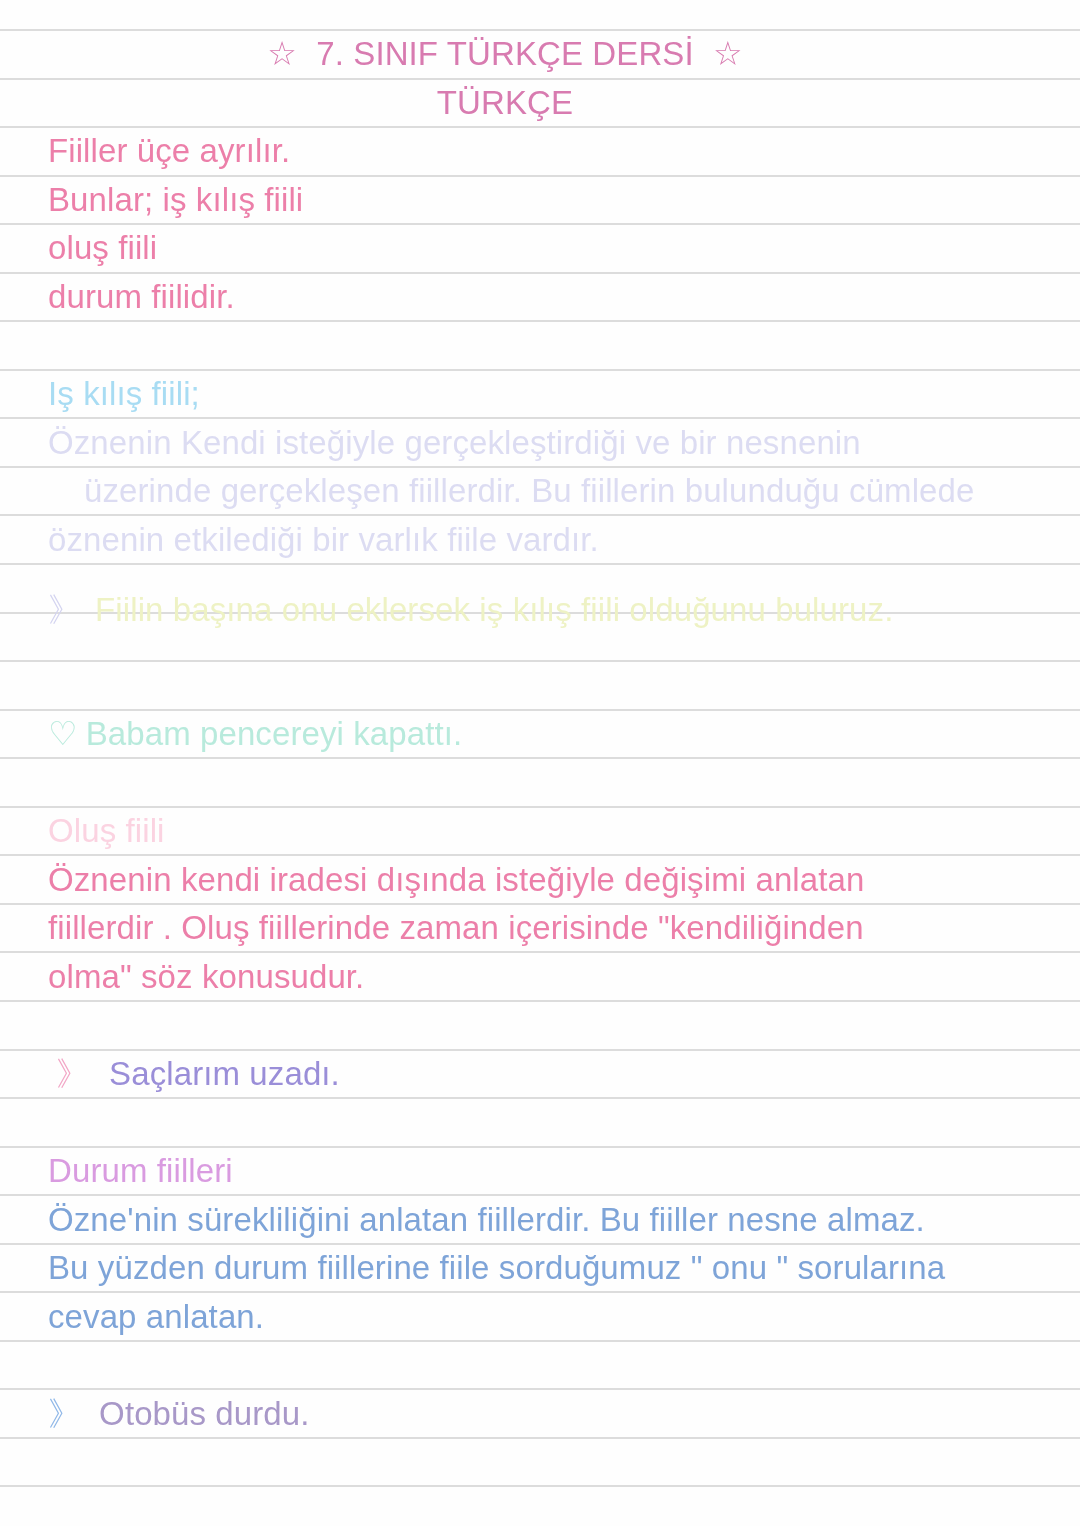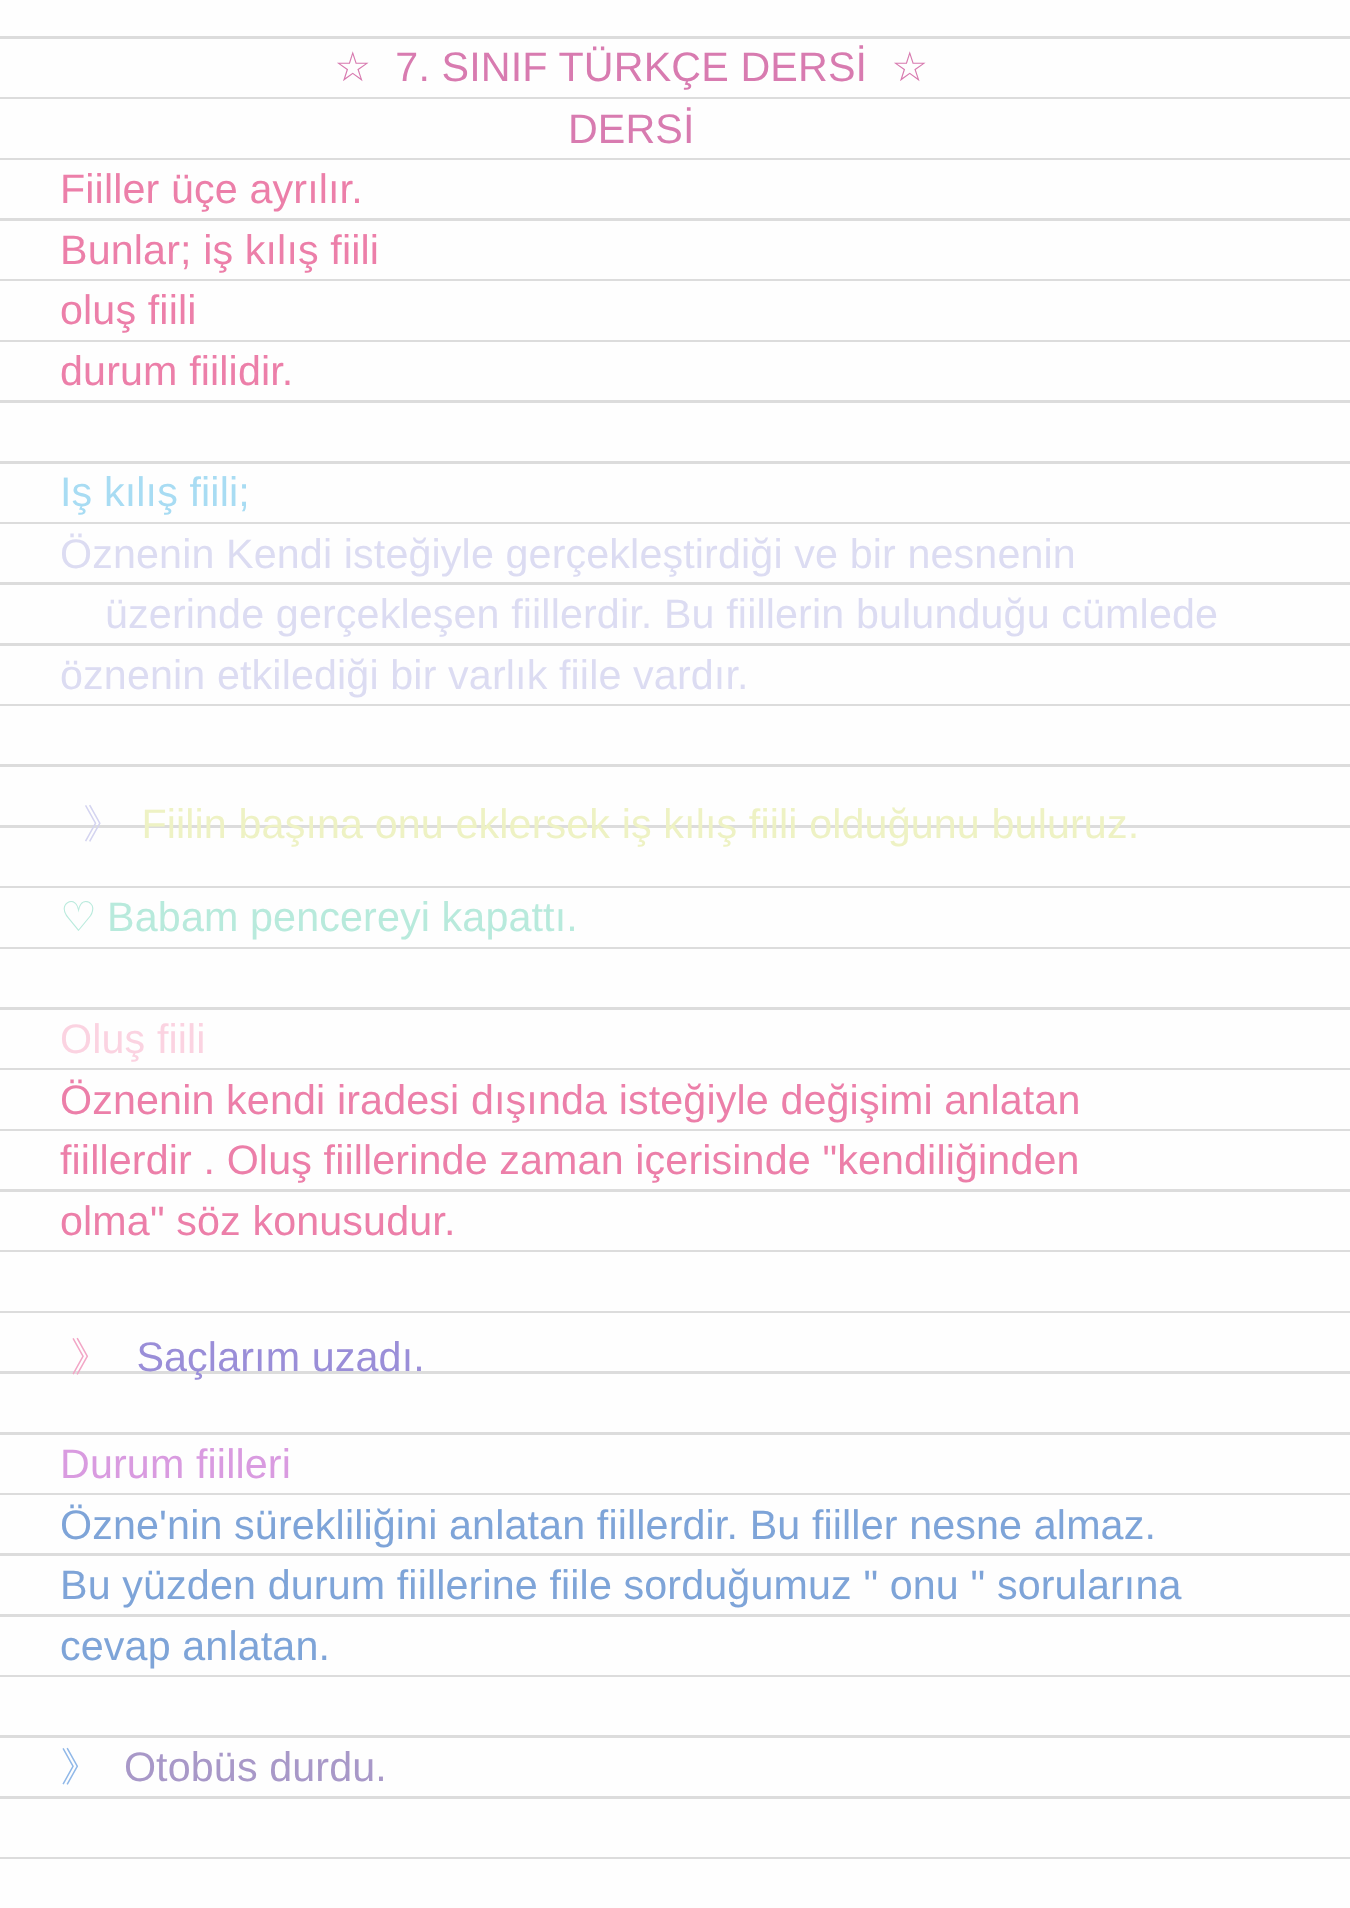--- a/index.html
+++ b/index.html
@@ -67,46 +67,46 @@
 </head>
 <body>
 
 <div class="page">
 
   <div class="line center title" style="top:30px;">
     <span>☆</span>
     <span style="margin:0 10px;">7. SINIF TÜRKÇE DERSİ</span>
     <span>☆</span>
   </div>
-  <div class="line center title" style="top:78.5px;">DERSİ</div>
+  <div class="line center title" style="top:78.5px;">TÜRKÇE</div>
 
   <div class="line pink" style="top:127px;">Fiiller üçe ayrılır.</div>
   <div class="line pink" style="top:175.5px;">Bunlar; iş kılış fiili</div>
   <div class="line pink" style="top:224px;">oluş fiili</div>
   <div class="line pink" style="top:272.5px;">durum fiilidir.</div>
 
   <div class="line sky" style="top:370px;">Iş kılış fiili;</div>
   <div class="line lav" style="top:418.5px;">Öznenin Kendi isteğiyle gerçekleştirdiği ve bir nesnenin</div>
   <div class="line lav" style="top:467px;margin-left:36px;">üzerinde gerçekleşen fiillerdir. Bu fiillerin bulunduğu cümlede</div>
   <div class="line lav" style="top:515.5px;">öznenin etkilediği bir varlık fiile vardır.</div>
 
-  <div class="line" style="top:635px;margin-left:18px;">
+  <div class="line" style="top:586px;">
     <span class="glyph g-lav">》</span><span class="lime">Fiilin başına onu eklersek iş kılış fiili olduğunu buluruz.</span>
   </div>
 
   <div class="line mint" style="top:710px;">
     <span style="margin-right:8px;">♡</span><span>Babam pencereyi kapattı.</span>
   </div>
 
   <div class="line blush" style="top:807px;">Oluş fiili</div>
   <div class="line pink" style="top:855.5px;">Öznenin kendi iradesi dışında isteğiyle değişimi anlatan</div>
   <div class="line pink" style="top:904px;">fiillerdir . Oluş fiillerinde zaman içerisinde "kendiliğinden</div>
   <div class="line pink" style="top:952.5px;">olma" söz konusudur.</div>
 
-  <div class="line" style="top:1050px; left:56px;margin-top:12px;">
+  <div class="line" style="top:1050px; left:56px;">
     <span class="glyph g-pink" style="margin-right:20px;">》</span><span class="violet">Saçlarım uzadı.</span>
   </div>
 
   <div class="line orchid" style="top:1147px;">Durum fiilleri</div>
   <div class="line steel" style="top:1195.5px;">Özne'nin sürekliliğini anlatan fiillerdir. Bu fiiller nesne almaz.</div>
   <div class="line steel" style="top:1244px;">Bu yüzden durum fiillerine fiile sorduğumuz " onu " sorularına</div>
   <div class="line steel" style="top:1292.5px;">cevap anlatan.</div>
 
   <div class="line" style="top:1390px;">
     <span class="glyph g-blue" style="margin-right:18px;">》</span><span class="plum">Otobüs durdu.</span>

